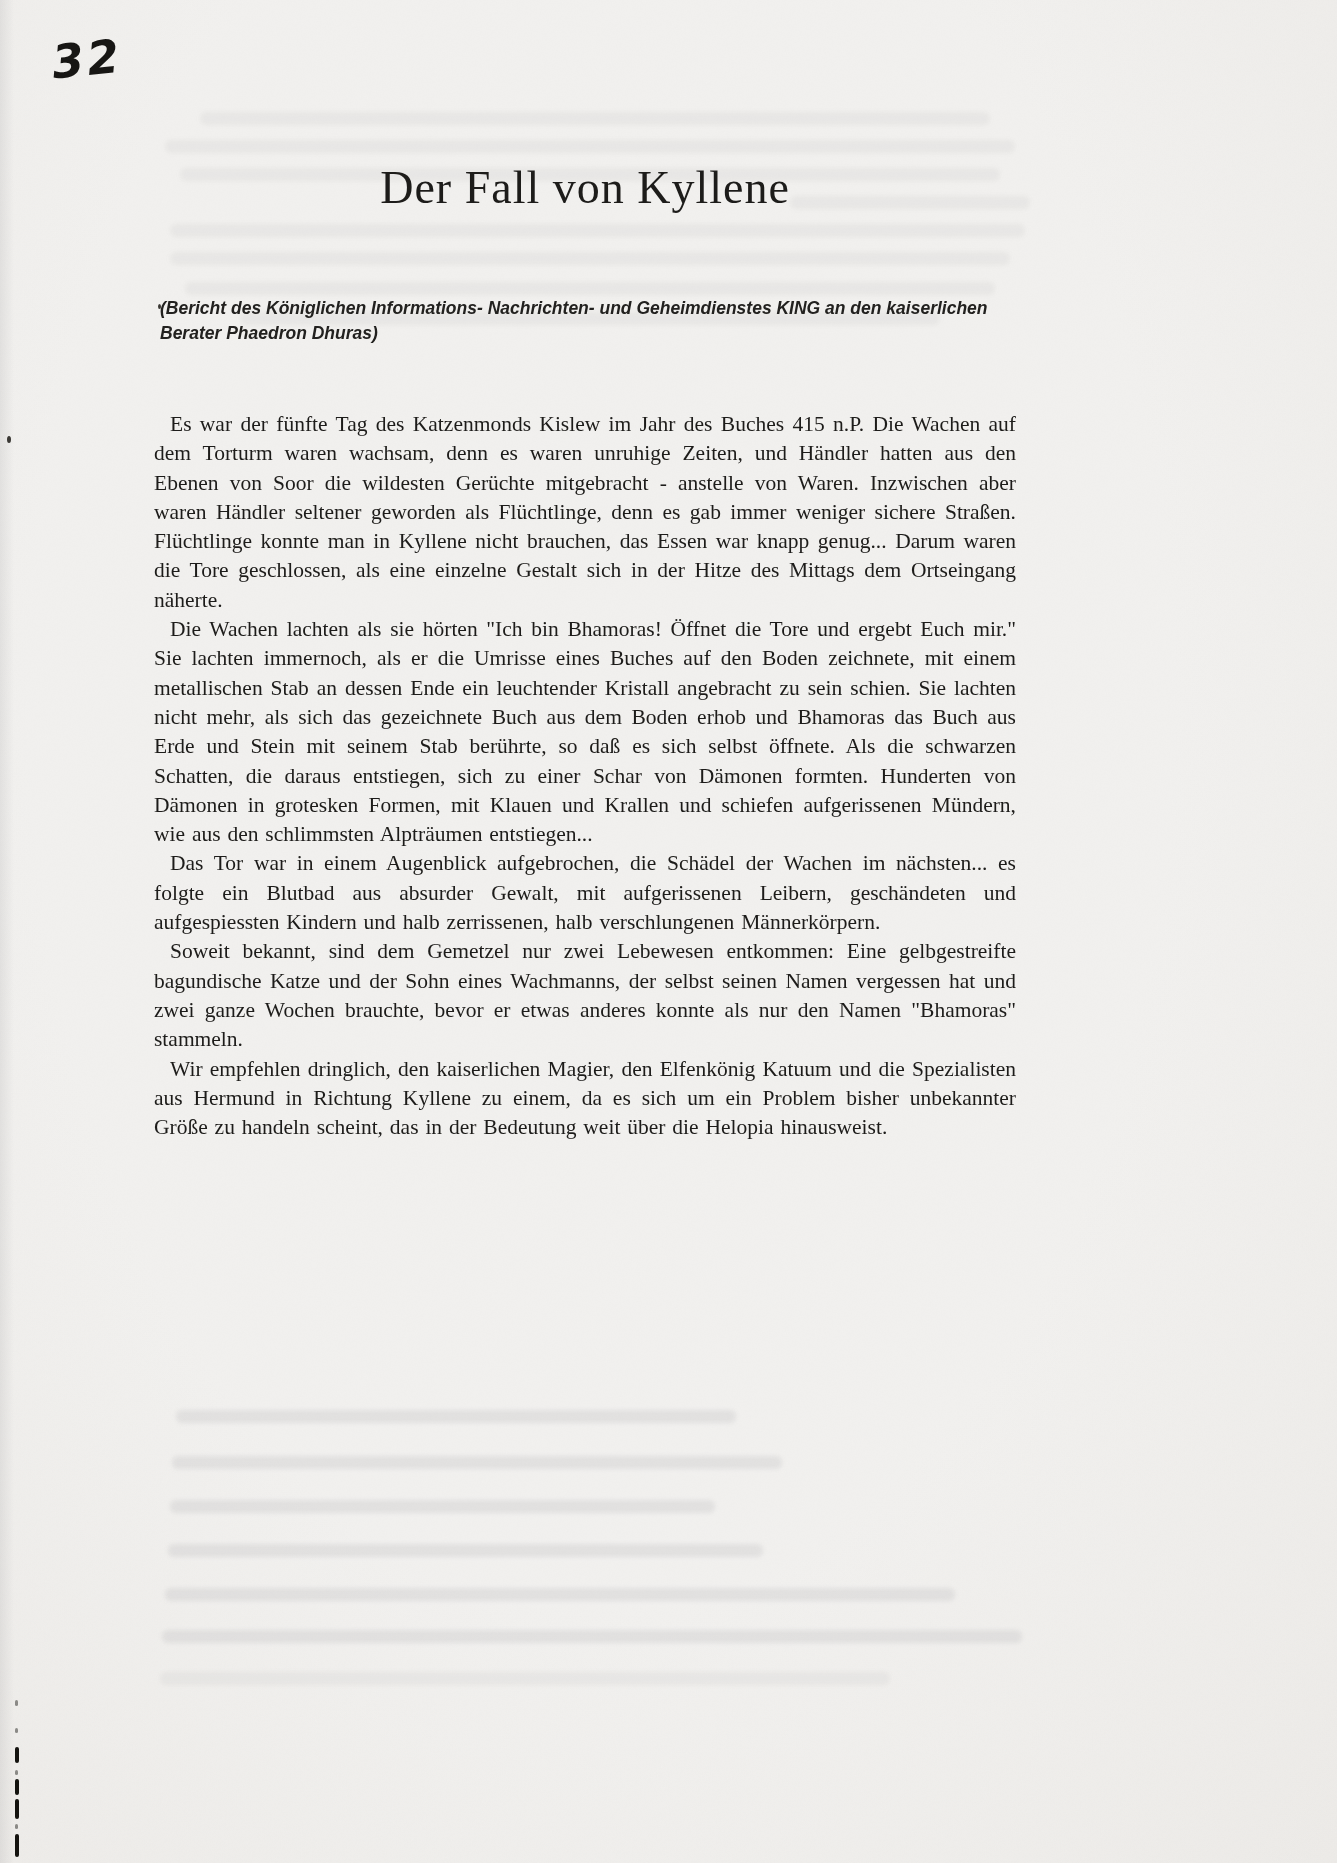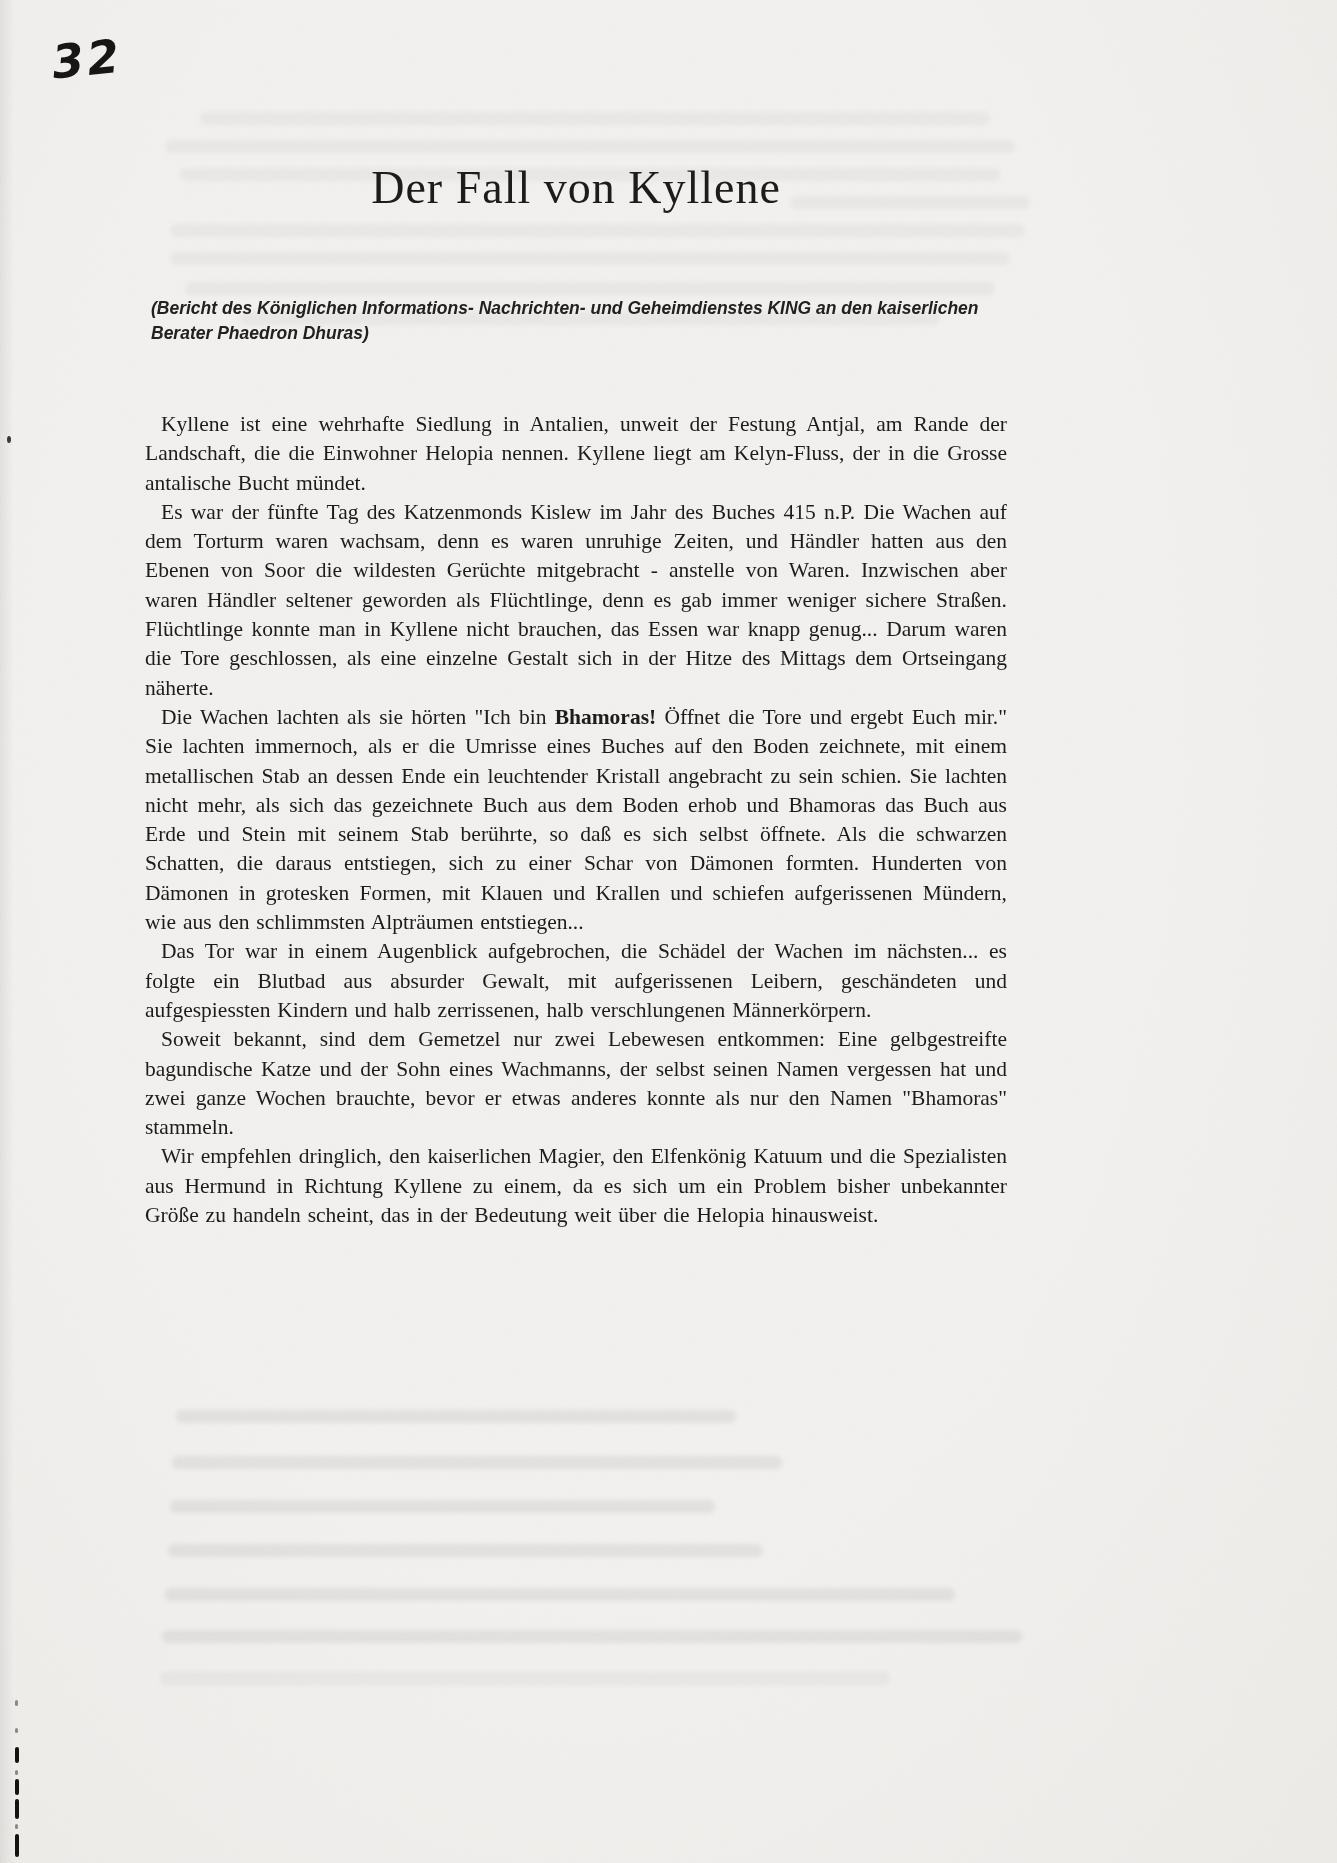--- a/index.html
+++ b/index.html
@@ -21,42 +21,42 @@
   }
   .noise{position:absolute;inset:0;opacity:0.05;pointer-events:none;}
   .pagenum{
     position:absolute;left:52px;top:32px;
     font-family:"DejaVu Sans", sans-serif;
     font-style:italic;font-weight:bold;
     font-size:46px;letter-spacing:3px;
     transform:rotate(-6deg);
     color:#171614;
   }
-  .content{position:absolute;left:145px;top:0;width:862px;}
+  .content{position:absolute;left:154px;top:0;width:862px;}
   h1.title{
     margin:162px 0 0 0;
     font-size:46px;font-weight:400;line-height:52px;
     letter-spacing:1px;text-align:center;
     font-family:"Liberation Serif", serif;
   }
   p.subtitle{
     margin:82px 0 0 6px;
     font-family:"Liberation Sans", sans-serif;
     font-style:italic;font-weight:bold;
     font-size:17.5px;line-height:25px;
     color:#22211f;
   }
   .article{margin-top:64px;}
   .article p{
     margin:0;
     font-size:21.5px;line-height:29.3px;
     text-align:justify;text-indent:16px;
     word-spacing:1.5px;
   }
-  .article p .b{font-weight:bold;}
+  .article p .b{font-weight:normal;}
   
   .ghost{position:absolute;height:13px;border-radius:6px;
     background:rgba(95,98,108,0.10);filter:blur(2px);pointer-events:none;}
   .ghost.light{background:rgba(95,98,108,0.06);}
   
   .mark{position:absolute;left:15px;width:4px;background:#14130f;border-radius:2px;}
   .mark.faint{opacity:0.45;width:3px;}
   .speck{position:absolute;background:#3a3834;border-radius:50%;}
 </style>
 </head>
@@ -84,21 +84,20 @@
     <div class="ghost light" style="left:185px;top:282px;width:810px;"></div>
     <div class="ghost light" style="left:240px;top:312px;width:700px;"></div>
   </div>
 
   <div class="pagenum">32</div>
 
   <div class="content">
     <h1 class="title">Der Fall von Kyllene</h1>
     <p class="subtitle">(Bericht des Königlichen Informations- Nachrichten- und Geheimdienstes KING an den kaiserlichen Berater Phaedron Dhuras)</p>
     <div class="article">
-        <p><span>Kyllene ist eine wehrhafte Siedlung in Antalien, unweit der Festung Antjal, am Rande der Landschaft, die die Einwohner Helopia nennen. Kyllene liegt am Kelyn-Fluss, der in die Grosse antalische Bucht mündet.</span></p>
         <p><span>Es war der fünfte Tag des Katzenmonds Kislew im Jahr des Buches 415 n.P. Die Wachen auf dem Torturm waren wachsam, denn es waren unruhige Zeiten, und Händler hatten aus den Ebenen von Soor die wildesten Gerüchte mitgebracht - anstelle von Waren. Inzwischen aber waren Händler seltener geworden als Flüchtlinge, denn es gab immer weniger sichere Straßen. Flüchtlinge konnte man in Kyllene nicht brauchen, das Essen war knapp genug...  Darum waren die Tore geschlossen, als eine einzelne Gestalt sich in der Hitze des Mittags dem Ortseingang näherte.</span></p>
         <p><span>Die Wachen lachten als sie hörten "Ich bin </span><span class="b">Bhamoras!</span><span> Öffnet die Tore und ergebt Euch mir." Sie lachten immernoch, als er die Umrisse eines Buches auf den Boden zeichnete, mit einem metallischen Stab an dessen Ende ein leuchtender Kristall angebracht zu sein schien. Sie lachten nicht mehr, als sich das gezeichnete Buch aus dem Boden erhob und Bhamoras das Buch aus Erde und Stein mit seinem Stab berührte, so daß es sich selbst öffnete. Als die schwarzen Schatten, die daraus entstiegen, sich zu einer Schar von Dämonen formten. Hunderten von Dämonen in grotesken Formen, mit Klauen und Krallen und schiefen aufgerissenen Mündern, wie aus den schlimmsten Alpträumen entstiegen...</span></p>
         <p><span>Das Tor war in einem Augenblick aufgebrochen, die Schädel der Wachen im nächsten... es folgte ein Blutbad aus absurder Gewalt, mit aufgerissenen Leibern, geschändeten und aufgespiessten Kindern und halb zerrissenen, halb verschlungenen Männerkörpern.</span></p>
         <p><span>Soweit bekannt, sind dem Gemetzel nur zwei Lebewesen entkommen: Eine gelbgestreifte bagundische Katze und der Sohn eines Wachmanns, der selbst seinen Namen vergessen hat und zwei ganze Wochen brauchte, bevor er etwas anderes konnte als nur den Namen "Bhamoras" stammeln.</span></p>
         <p><span>Wir empfehlen dringlich, den kaiserlichen Magier, den Elfenkönig Katuum und die Spezialisten aus Hermund in Richtung Kyllene zu einem, da es sich um ein Problem bisher unbekannter Größe zu handeln scheint, das in der Bedeutung weit über die Helopia hinausweist.</span></p>
       </div>
   </div>
 
   <div>
     <div class="ghost" style="left:176px;top:1410px;width:560px;"></div>

